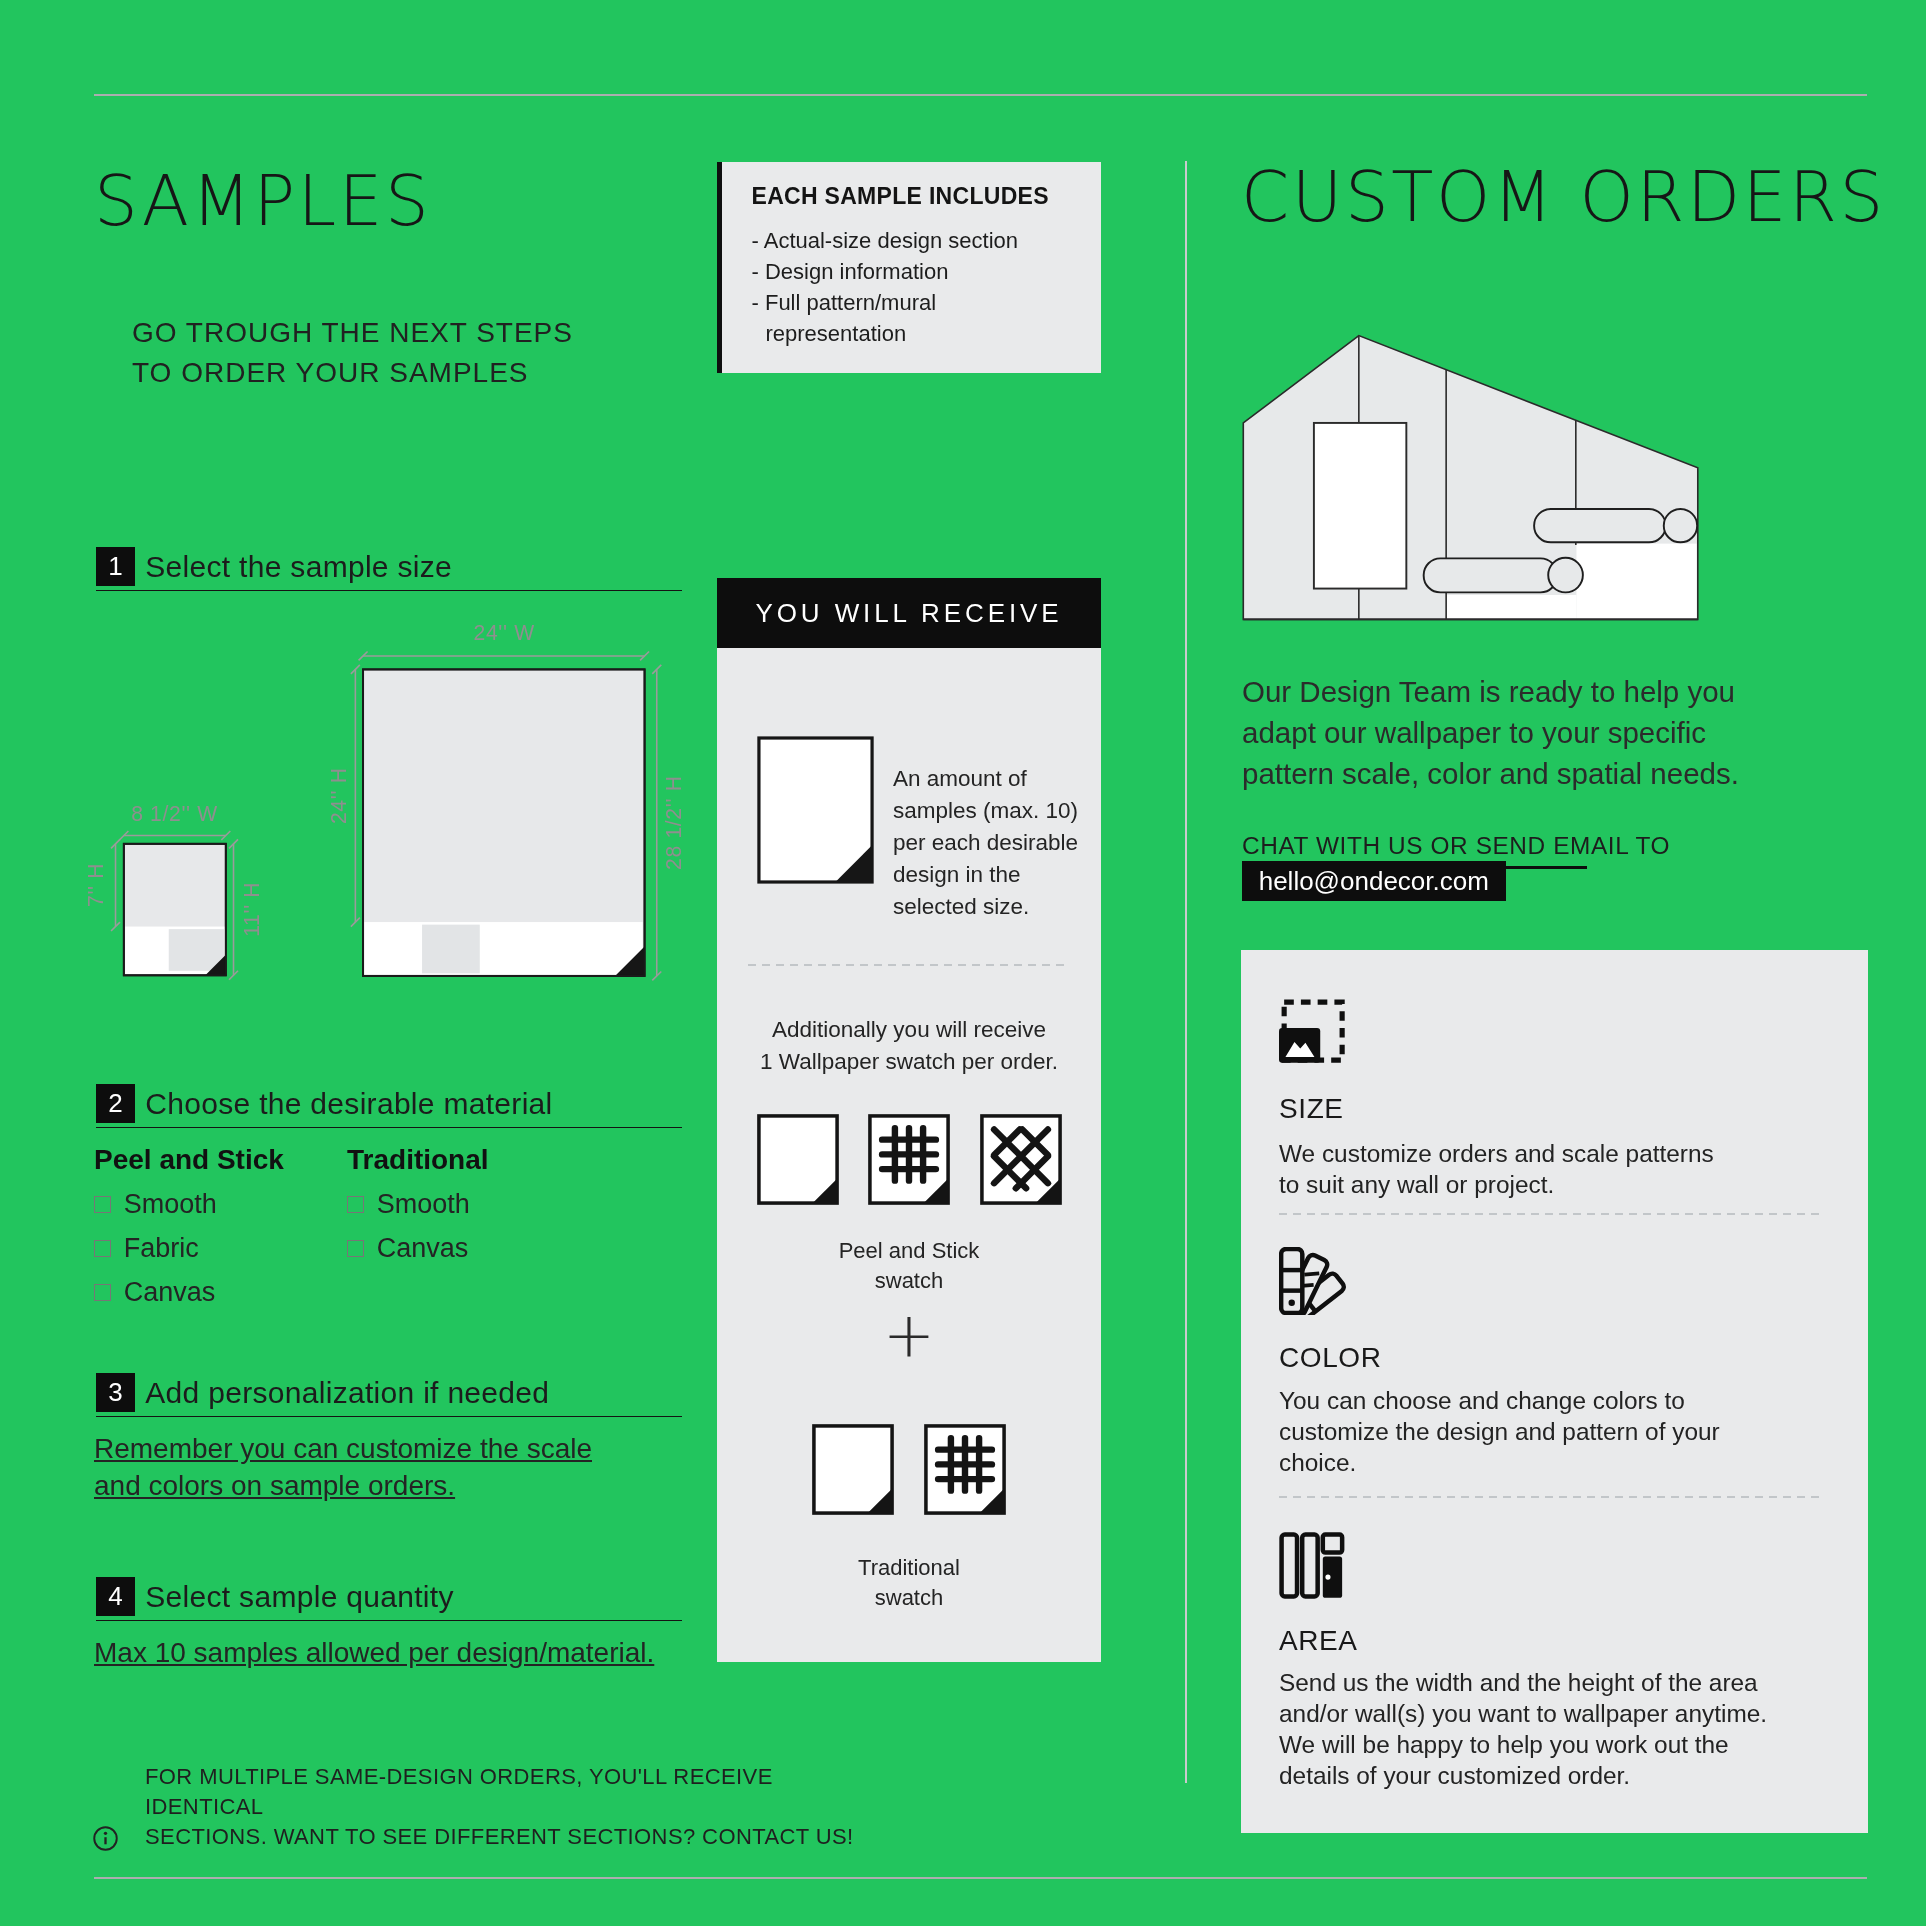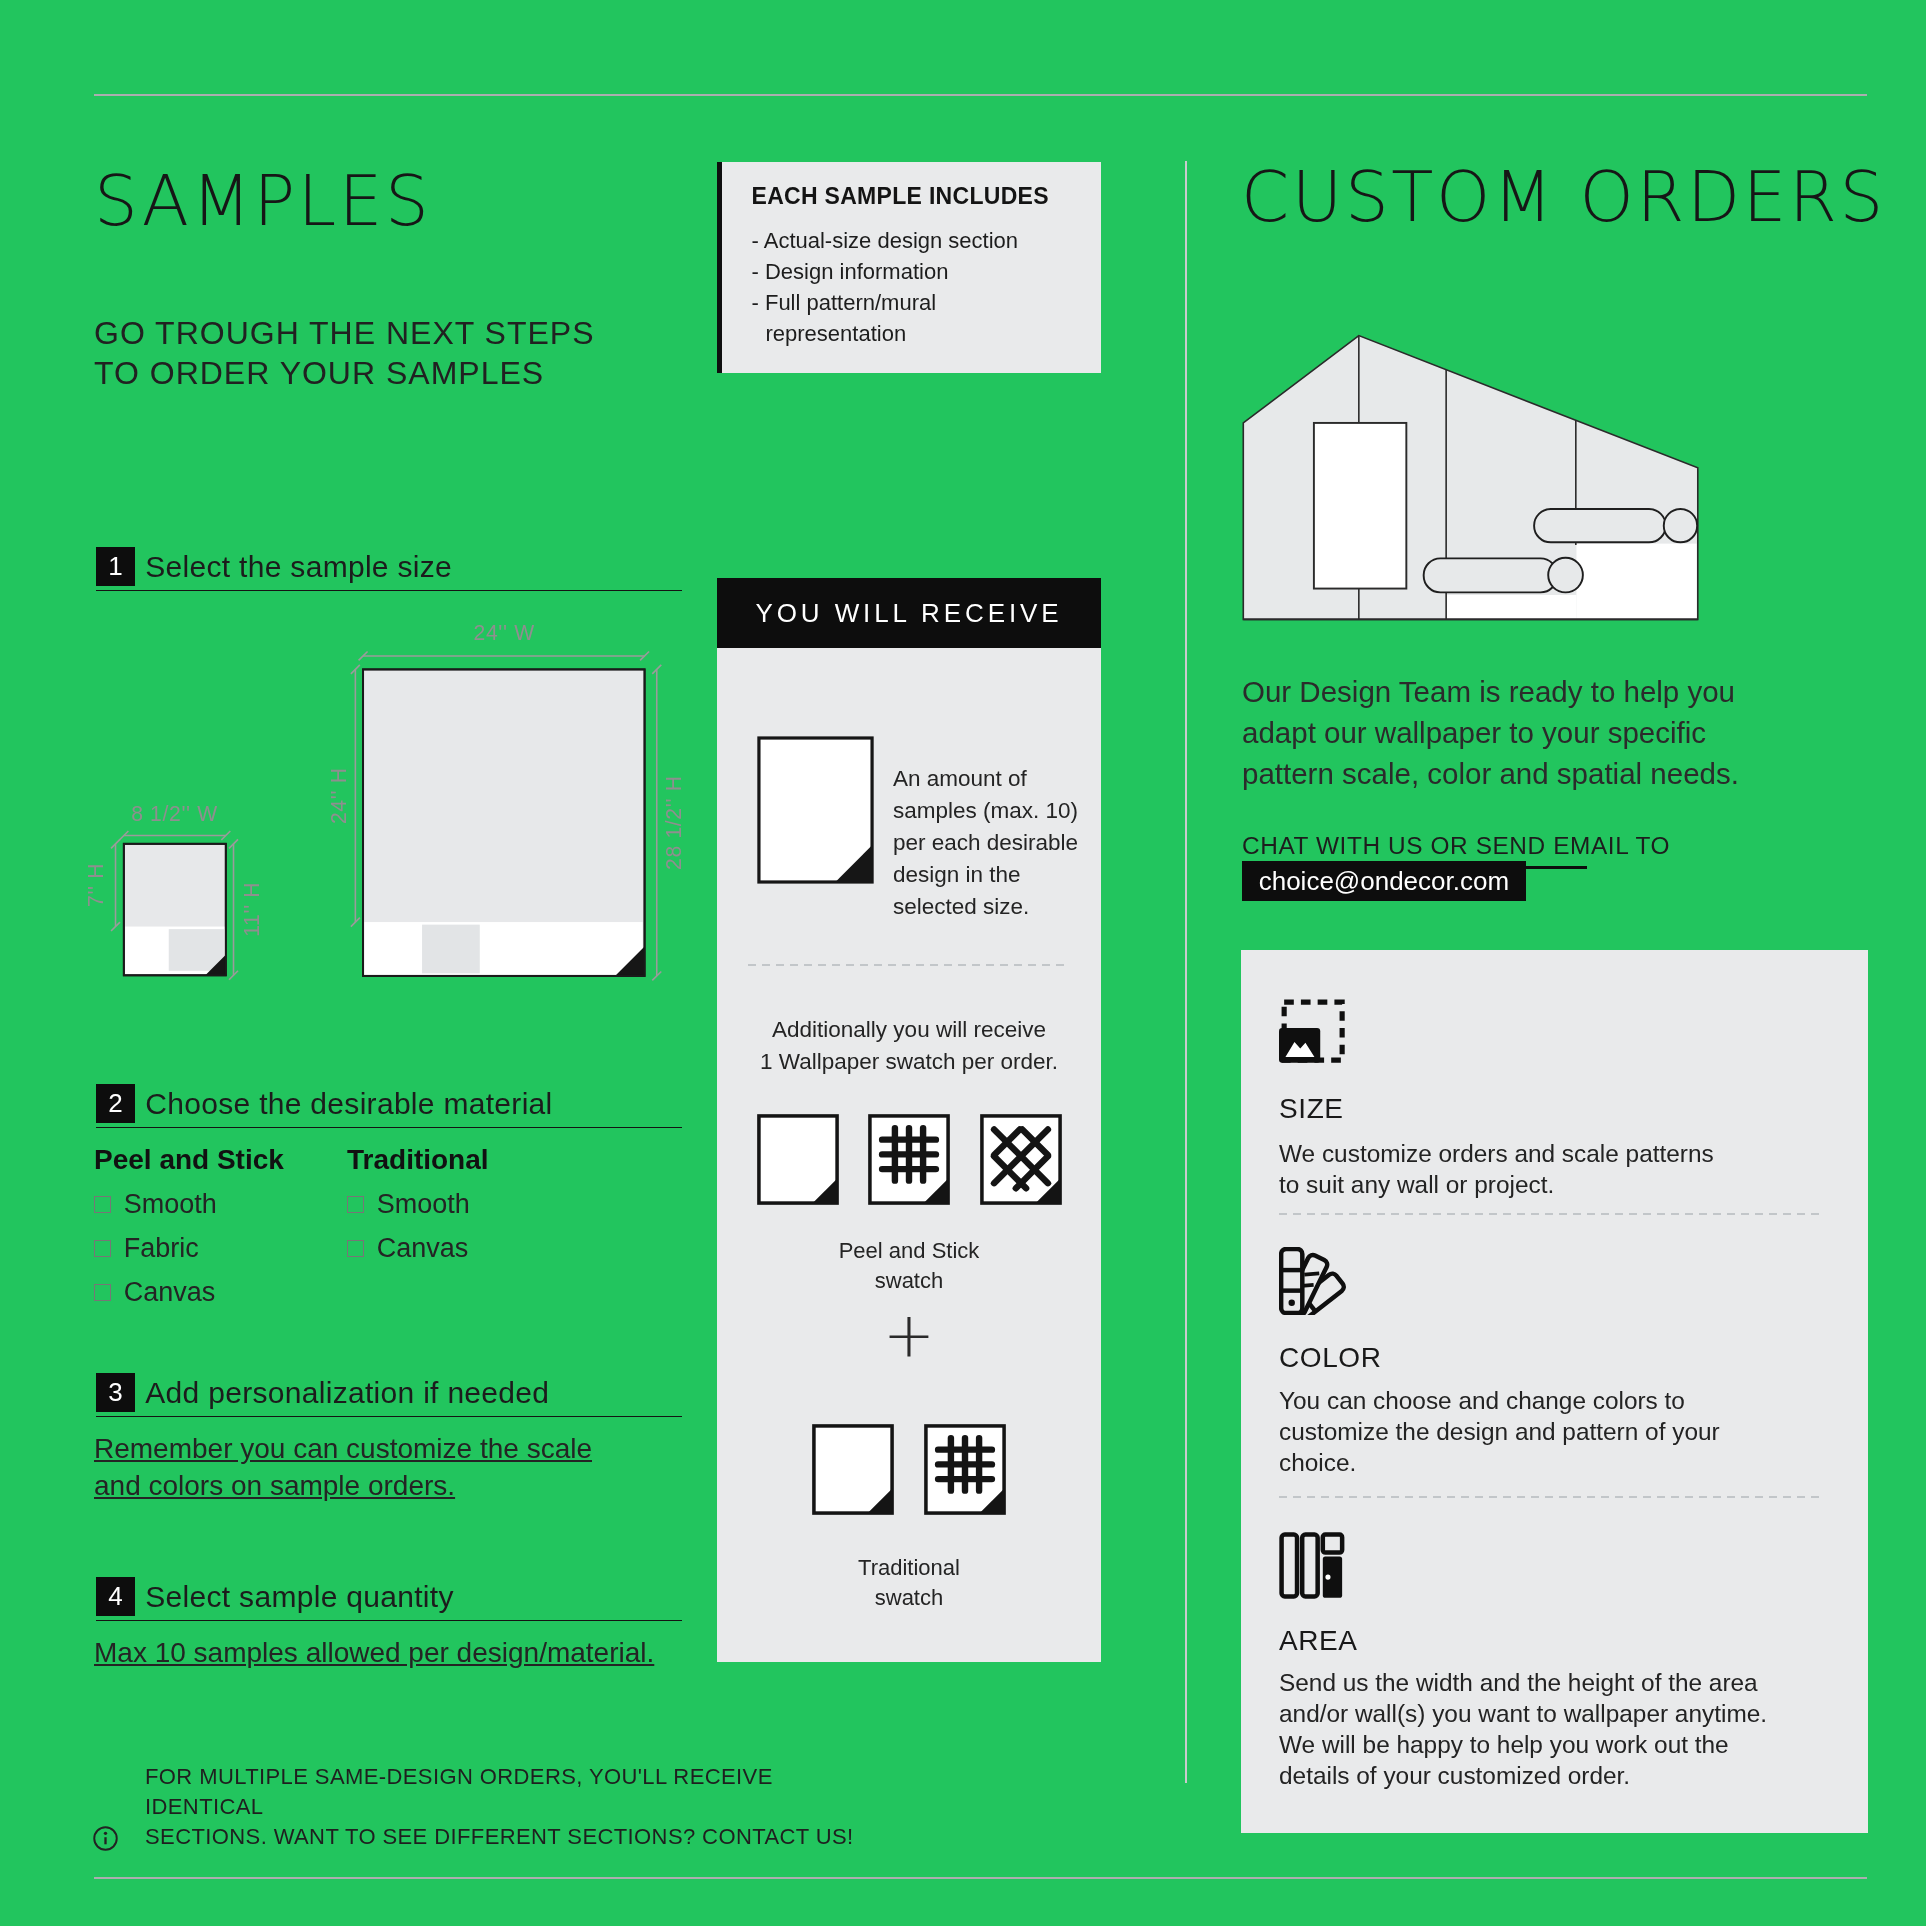--- a/index.html
+++ b/index.html
@@ -7,21 +7,21 @@
   .canvas {
     position:relative; width:1926px; height:1926px; background:#22c55e;
     font-family:"Liberation Sans", sans-serif; color:#1b1b1b; overflow:hidden;
   }
   .abs { position:absolute; }
   .rule { position:absolute; left:94px; width:1773px; height:1.9px; background:#abaeb0; }
   .vrule { position:absolute; left:1185px; top:161px; width:1.9px; height:1622px; background:#c9cbcd; }
 
   .big-title { font-family:"DejaVu Sans","Liberation Sans",sans-serif; font-weight:200;
     font-size:69px; letter-spacing:2.6px; color:#161616; white-space:nowrap; }
-  .caps-intro { font-size:32px; letter-spacing:1px; line-height:40px; color:#212121; }
+  .caps-intro { font-size:28px; letter-spacing:1px; line-height:40px; color:#212121;margin-left:38px; }
 
   .step { display:flex; align-items:center; gap:10.3px; border-bottom:1.9px solid #141414;
     padding-bottom:3.9px; width:586px; }
   .step-num { width:39px; height:39px; background:#0d0d0d; color:#fff; font-size:26px;
     display:flex; align-items:center; justify-content:center; flex:0 0 39px; }
   .step-title { font-size:30px; font-weight:300; letter-spacing:0.3px; color:#1c1c1c; white-space:nowrap; }
 
   .body-text { font-size:28px; font-weight:300; line-height:37px; color:#242424;text-decoration:underline; }
   .mat-title { font-size:28px; font-weight:700; color:#111; }
   .opt { display:flex; align-items:center; gap:13px; font-size:27px; font-weight:300;
@@ -271,21 +271,21 @@
     <circle cx="504" cy="377" r="27" fill="#e7e9ea" stroke="#1f1f1f" stroke-width="3"></circle>
 
     <rect x="455" y="274" width="205" height="52" rx="26" fill="#e7e9ea" stroke="#1f1f1f" stroke-width="3"></rect>
     <circle cx="683" cy="300" r="26" fill="#e7e9ea" stroke="#1f1f1f" stroke-width="3"></circle>
   </svg>
 
   <div class="abs r-intro" style="left:1242px; top:671px; width:642px">Our Design Team is ready to help you<br>adapt our wallpaper to your specific<br>pattern scale, color and spatial needs.</div>
 
   <div class="abs chat" style="left:1242px; top:832px">CHAT WITH US OR SEND EMAIL TO</div>
   <div class="abs" style="left:1242px; top:861px">
-    <span class="email-btn">choice@ondecor.com</span>
+    <span class="email-btn">hello@ondecor.com</span>
   </div>
 
   <div class="abs feat-panel" style="left:1241px; top:950px; width:627px; height:883px">
 
     <svg class="abs" style="left:38px; top:47px" width="67" height="67" viewBox="0 0 104 104">
       <rect x="8" y="8" width="90" height="90" fill="none" stroke="#0f0f0f" stroke-width="8" stroke-dasharray="15 11"></rect>
       <rect x="0" y="48" width="64" height="54" rx="5" fill="#0f0f0f"></rect>
       <polygon points="10,93 24,70 33,80 41,71 55,93" fill="#ffffff"></polygon>
     </svg>
     <div class="abs feat-name" style="left:38px; top:143px">SIZE</div>

